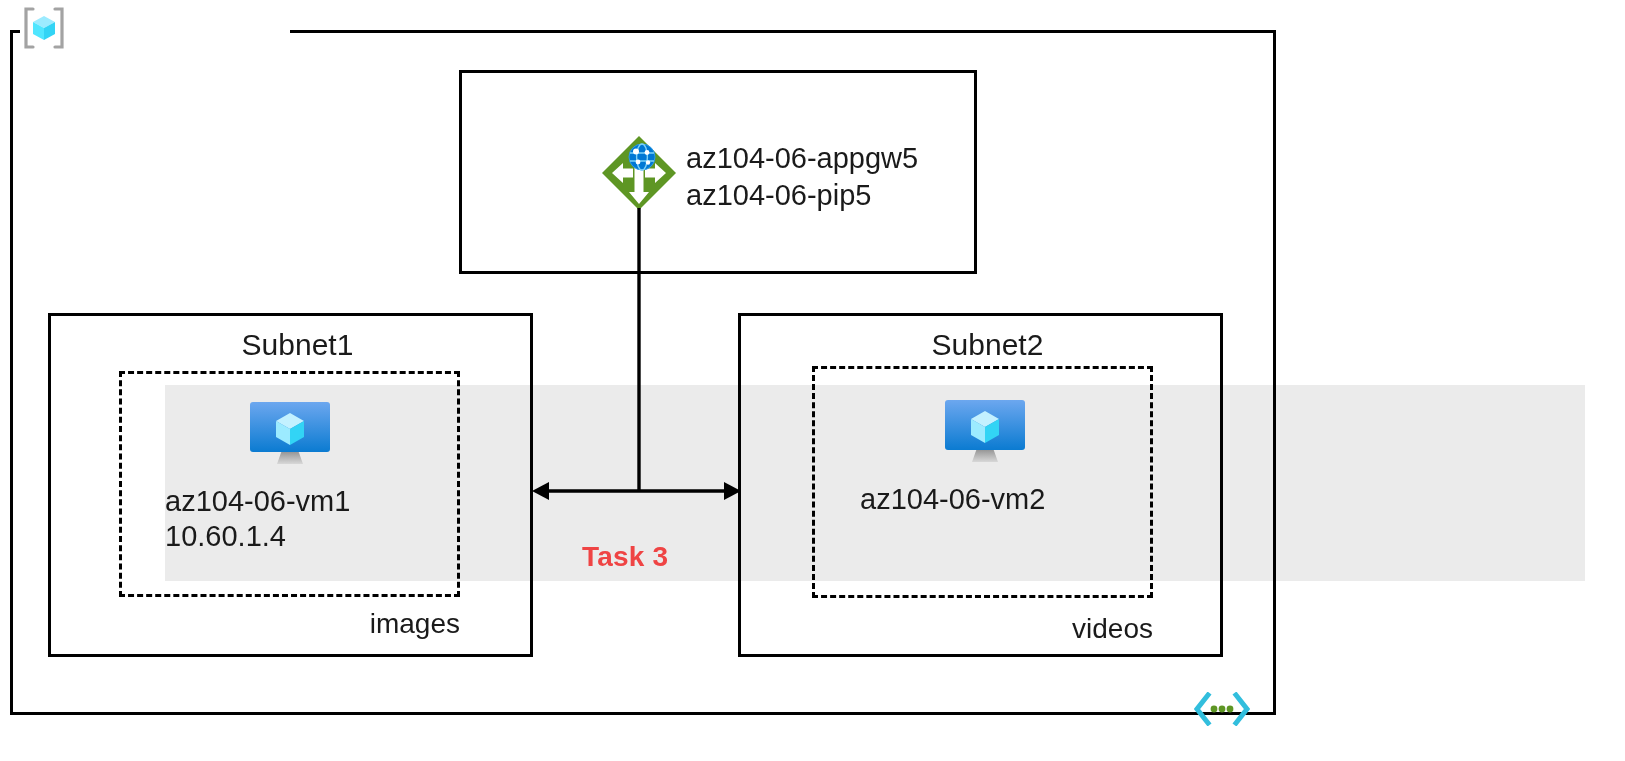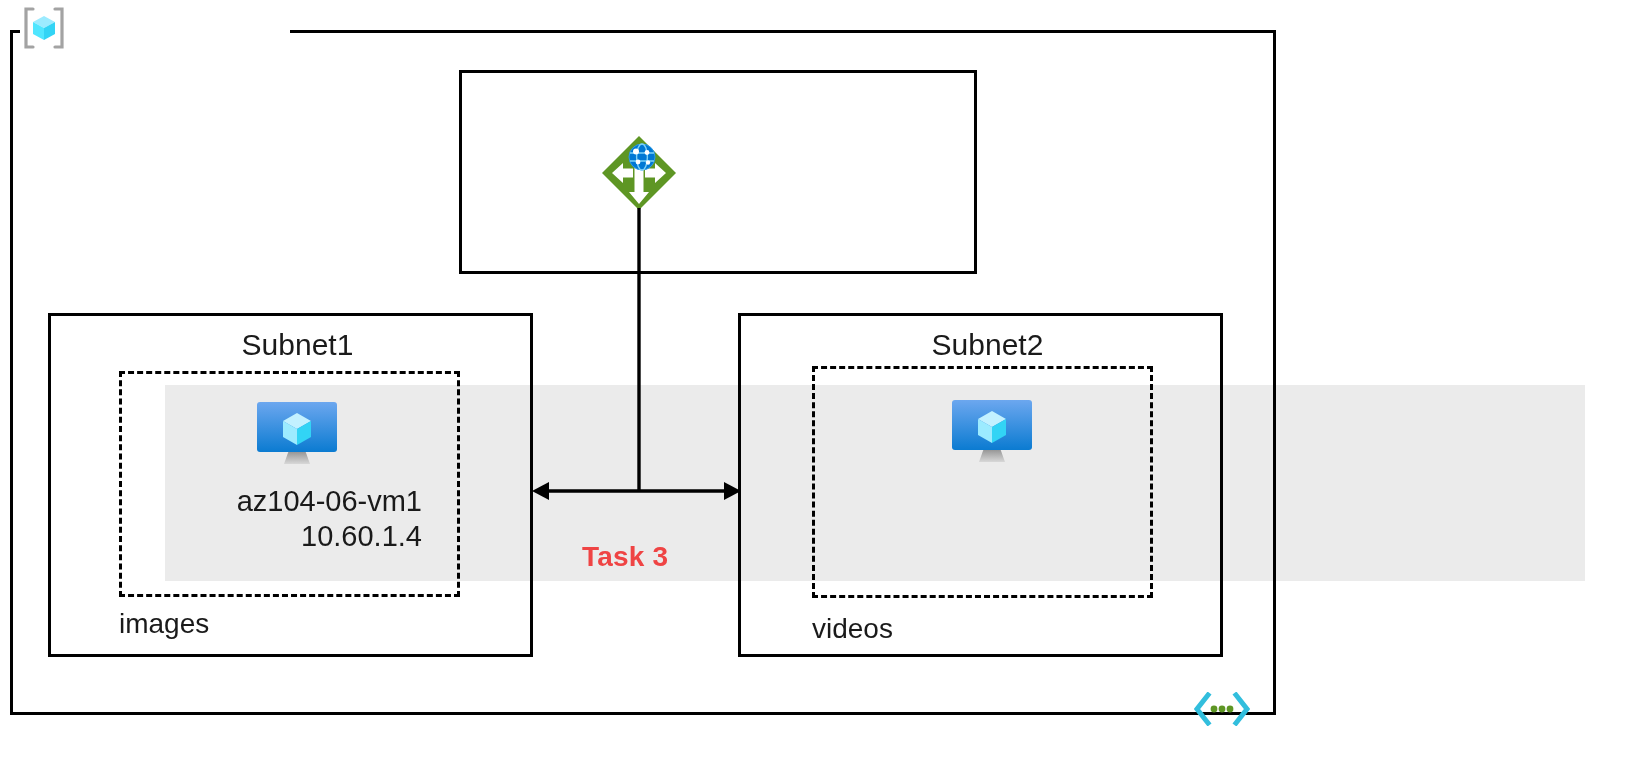--- a/index.html
+++ b/index.html
@@ -103,31 +103,30 @@
     box-sizing: border-box;
     background: transparent;
   }
   .dashed-1 { left: 119px; top: 371px; width: 341px; height: 226px; }
   .dashed-2 { left: 812px; top: 366px; width: 341px; height: 232px; }
 
   .tier-label {
     position: absolute;
     font-size: 28px;
     color: #1a1a1a;
-    text-align: left;
+    text-align: right;
     white-space: nowrap;
   }
   .tier-1 { left: 119px; width: 341px; top: 608px; }
   .tier-2 { left: 812px; width: 341px; top: 613px; }
 
   
   .vm {
     position: absolute;
-    text-align: right;
-    margin-left: 7px;
+    text-align: left;
   }
   .vm-1 { left: 165px; top: 398px; width: 250px; }
   .vm-2 { left: 860px; top: 396px; width: 250px; }
   .vm-icon { width: 88px; height: 74px; display: block; margin: 0 auto; }
   .vm-name, .vm-ip {
     font-size: 29px;
     color: #1a1a1a;
     line-height: 1.22;
     white-space: nowrap;
   }
@@ -213,20 +212,24 @@
     <circle cx="42" cy="23" r="13" fill="#0078D4"></circle>
     <circle cx="42" cy="23" r="13" fill="none" stroke="#2E9BE8" stroke-width="1"></circle>
     <ellipse cx="42" cy="23" rx="5.4" ry="13" fill="none" stroke="#7FD3F7" stroke-width="1.4"></ellipse>
     <path d="M30 19 H54 M30 27 H54" stroke="#7FD3F7" stroke-width="1.4" fill="none"></path>
     <circle cx="36" cy="17.5" r="3" fill="#ffffff"></circle>
     <circle cx="47" cy="18.5" r="2.4" fill="#ffffff"></circle>
     <circle cx="38" cy="28" r="2.4" fill="#ffffff"></circle>
     <circle cx="48" cy="28.5" r="2.2" fill="#ffffff"></circle>
   </svg>
 
+  <div class="appgw-labels">
+    <div>az104-06-appgw5</div>
+    <div>az104-06-pip5</div>
+  </div>
 
   <div class="subnet subnet1"></div>
   <div class="subnet-title center s1">Subnet1</div>
   <div class="dashed-box dashed-1"></div>
 
   <div class="vm vm-1">
     <svg class="vm-icon" viewBox="0 0 88 74">
       <defs>
         <linearGradient id="vmgrad1" x1="0" y1="0" x2="0" y2="1">
           <stop offset="0%" stop-color="#6CA7EF"></stop>
@@ -263,20 +266,21 @@
           <stop offset="0%" stop-color="#8C8C8C"></stop>
           <stop offset="100%" stop-color="#D8D8D8"></stop>
         </linearGradient>
       </defs>
       <path d="M36 52 H52 L57 66 H31 Z" fill="url(#standgrad2)"></path>
       <rect x="4" y="4" width="80" height="50" rx="3" fill="url(#vmgrad2)"></rect>
       <polygon points="44,15 58,23 44,31 30,23" fill="#C3F1FF"></polygon>
       <polygon points="30,23 44,31 44,47 30,39" fill="#9CEBFF"></polygon>
       <polygon points="58,23 58,39 44,47 44,31" fill="#32D4F5"></polygon>
     </svg>
+    <div class="vm-name">az104-06-vm2</div>
   </div>
   <div class="tier-label tier-2">videos</div>
 
   <svg class="connector-svg" viewBox="0 0 1625 761">
 
     <line x1="639" y1="208" x2="639" y2="491" stroke="#000000" stroke-width="3.4"></line>
 
     <line x1="545" y1="491" x2="728" y2="491" stroke="#000000" stroke-width="3.4"></line>
     <polygon points="532,491 549,482 549,500" fill="#000000"></polygon>
     <polygon points="741,491 724,482 724,500" fill="#000000"></polygon>

